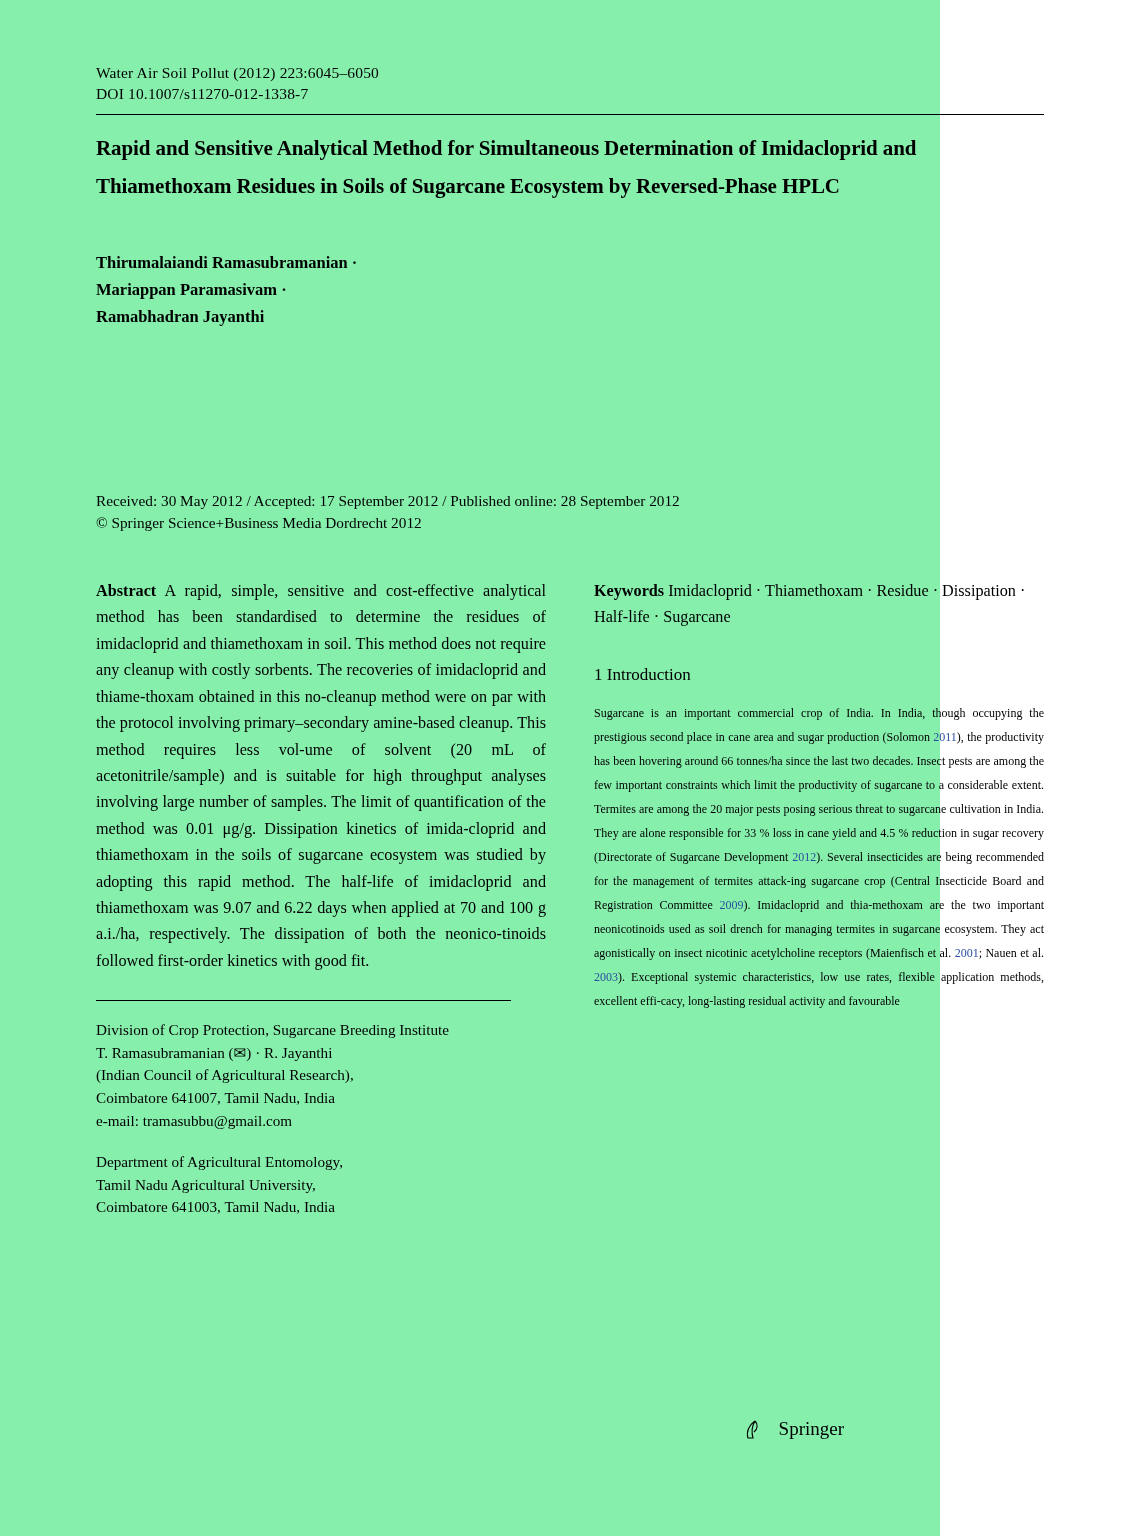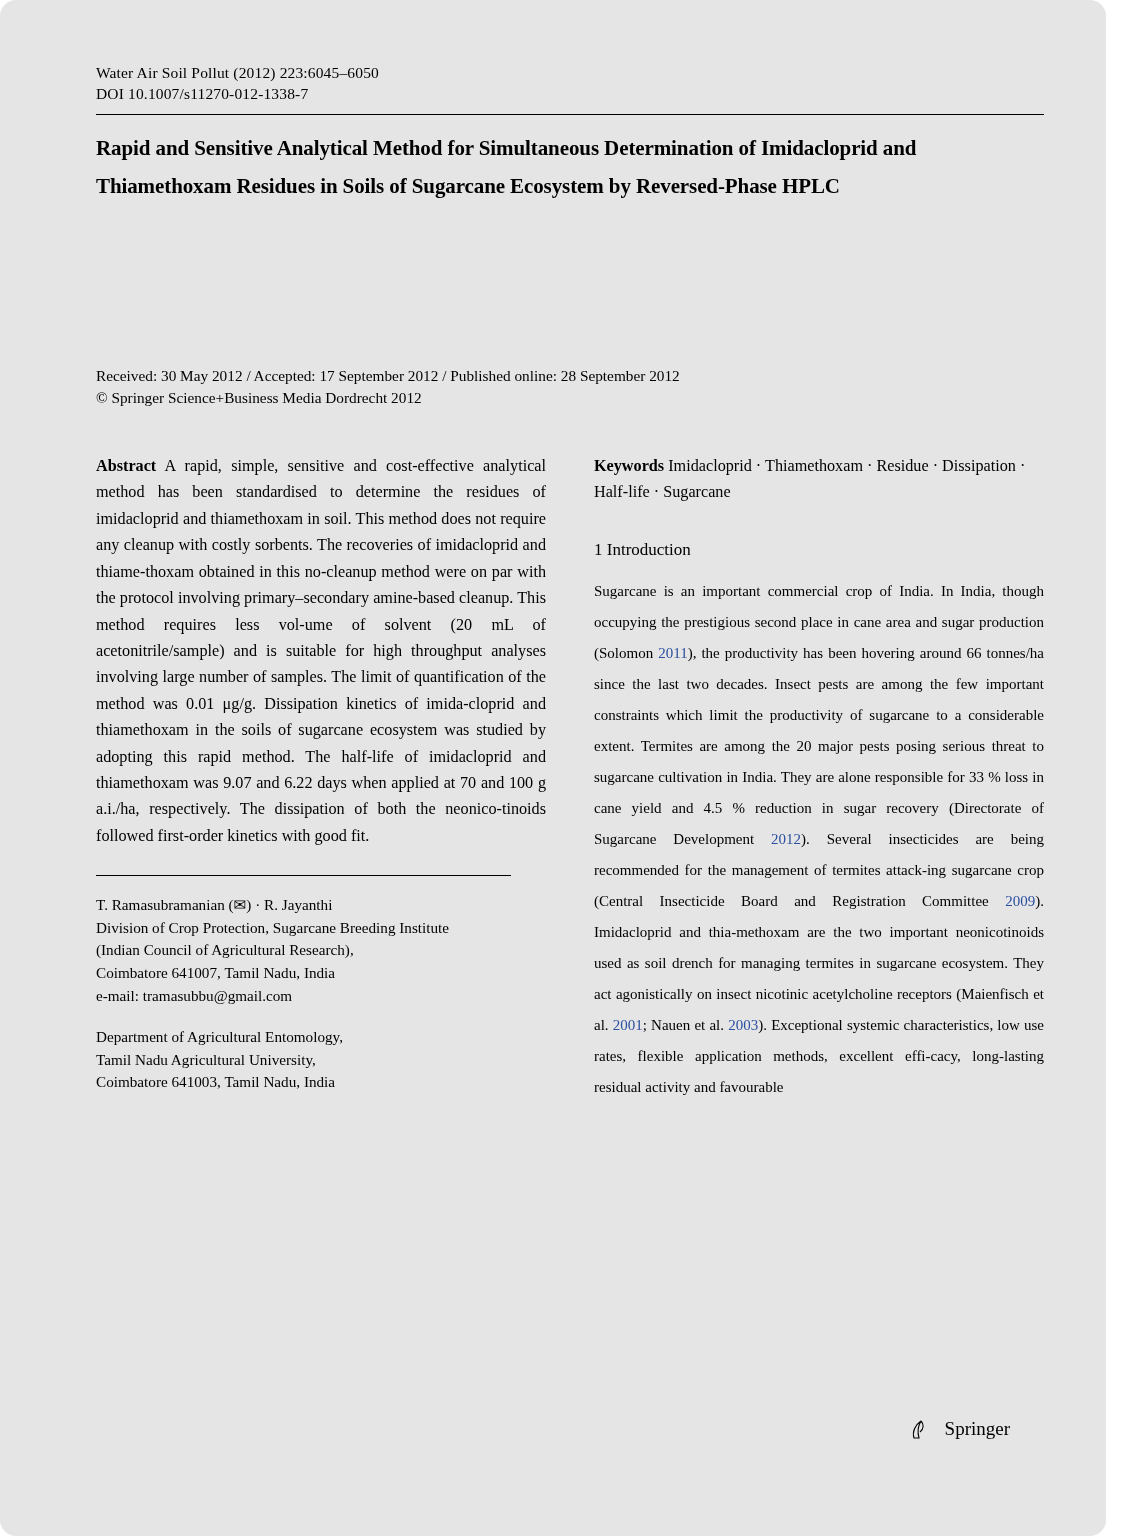--- a/index.html
+++ b/index.html
@@ -11,24 +11,23 @@
     width: 1140px;
     height: 1536px;
     font-family: "Liberation Serif", serif;
     color: #000000;
     position: relative;
     overflow: hidden;
   }
   .page {
     position: absolute;
     left: 0; top: 0;
-    width: 1106px;
+    width: 940px;
     height: 1536px;
-    background: #e5e5e5;
-    border-radius: 16px;
+    background: #86efac;
   }
   .content {
     position: absolute;
     left: 96px;
     top: 62px;
     width: 948px;
   }
   
   .journal-line {
     font-size: 15.5px;
@@ -104,22 +103,22 @@
     line-height: 26.4px;
   }
   .keywords b { font-weight: bold; text-align: center; }
   .section-head {
     font-size: 17px;
     font-weight: normal;
     margin-top: 34px;
     margin-bottom: 16px;
   }
   .body-text {
-    font-size: 15px;
-    line-height: 31px;
+    font-size: 12px;
+    line-height: 24px;
     text-align: justify;
     hyphens: manual;
   }
   .cite {
     color: #2a4fa0;
   }
   
   .springer {
     position: absolute;
     right: 96px;
@@ -142,35 +141,40 @@
   <div class="content">
 
     <div>
       <div class="journal-line">Water Air Soil Pollut (2012) 223:6045–6050</div>
       <div class="journal-line">DOI 10.1007/s11270-012-1338-7</div>
       <hr class="header-rule">
     </div>
 
     <h1 class="title">Rapid and Sensitive Analytical Method for Simultaneous Determination of Imidacloprid and Thiamethoxam Residues in Soils of Sugarcane Ecosystem by Reversed-Phase HPLC</h1>
 
+    <div class="authors">
+      <div>Thirumalaiandi Ramasubramanian ·</div>
+      <div>Mariappan Paramasivam ·</div>
+      <div>Ramabhadran Jayanthi</div>
+    </div>
 
     <div class="received">Received: 30 May 2012 / Accepted: 17 September 2012 / Published online: 28 September 2012</div>
     <div class="copyright">© Springer Science+Business Media Dordrecht 2012</div>
 
     <div class="columns">
 
       <div class="col">
         <div class="abstract"><b>Abstract</b><span> A rapid, simple, sensitive and cost-effective analytical method has been standardised to determine the residues of imidacloprid and thiamethoxam in soil. This method does not require any cleanup with costly sorbents. The recoveries of imidacloprid and thiame-thoxam obtained in this no-cleanup method were on par with the protocol involving primary–secondary amine-based cleanup. This method requires less vol-ume of solvent (20 mL of acetonitrile/sample) and is suitable for high throughput analyses involving large number of samples. The limit of quantification of the method was 0.01 μg/g. Dissipation kinetics of imida-cloprid and thiamethoxam in the soils of sugarcane ecosystem was studied by adopting this rapid method. The half-life of imidacloprid and thiamethoxam was 9.07 and 6.22 days when applied at 70 and 100 g a.i./ha, respectively. The dissipation of both the neonico-tinoids followed first-order kinetics with good fit.</span></div>
 
         <hr class="aff-rule">
 
         <div class="affil">
           <div class="affil-block">
+            <div>Division of Crop Protection, Sugarcane Breeding Institute</div>
             <div>T. Ramasubramanian (✉) · R. Jayanthi</div>
-            <div>Division of Crop Protection, Sugarcane Breeding Institute</div>
             <div>(Indian Council of Agricultural Research),</div>
             <div>Coimbatore 641007, Tamil Nadu, India</div>
             <div>e-mail: tramasubbu@gmail.com</div>
           </div>
           <div class="affil-block">
             <div>Department of Agricultural Entomology,</div>
             <div>Tamil Nadu Agricultural University,</div>
             <div>Coimbatore 641003, Tamil Nadu, India</div>
           </div>
         </div>

